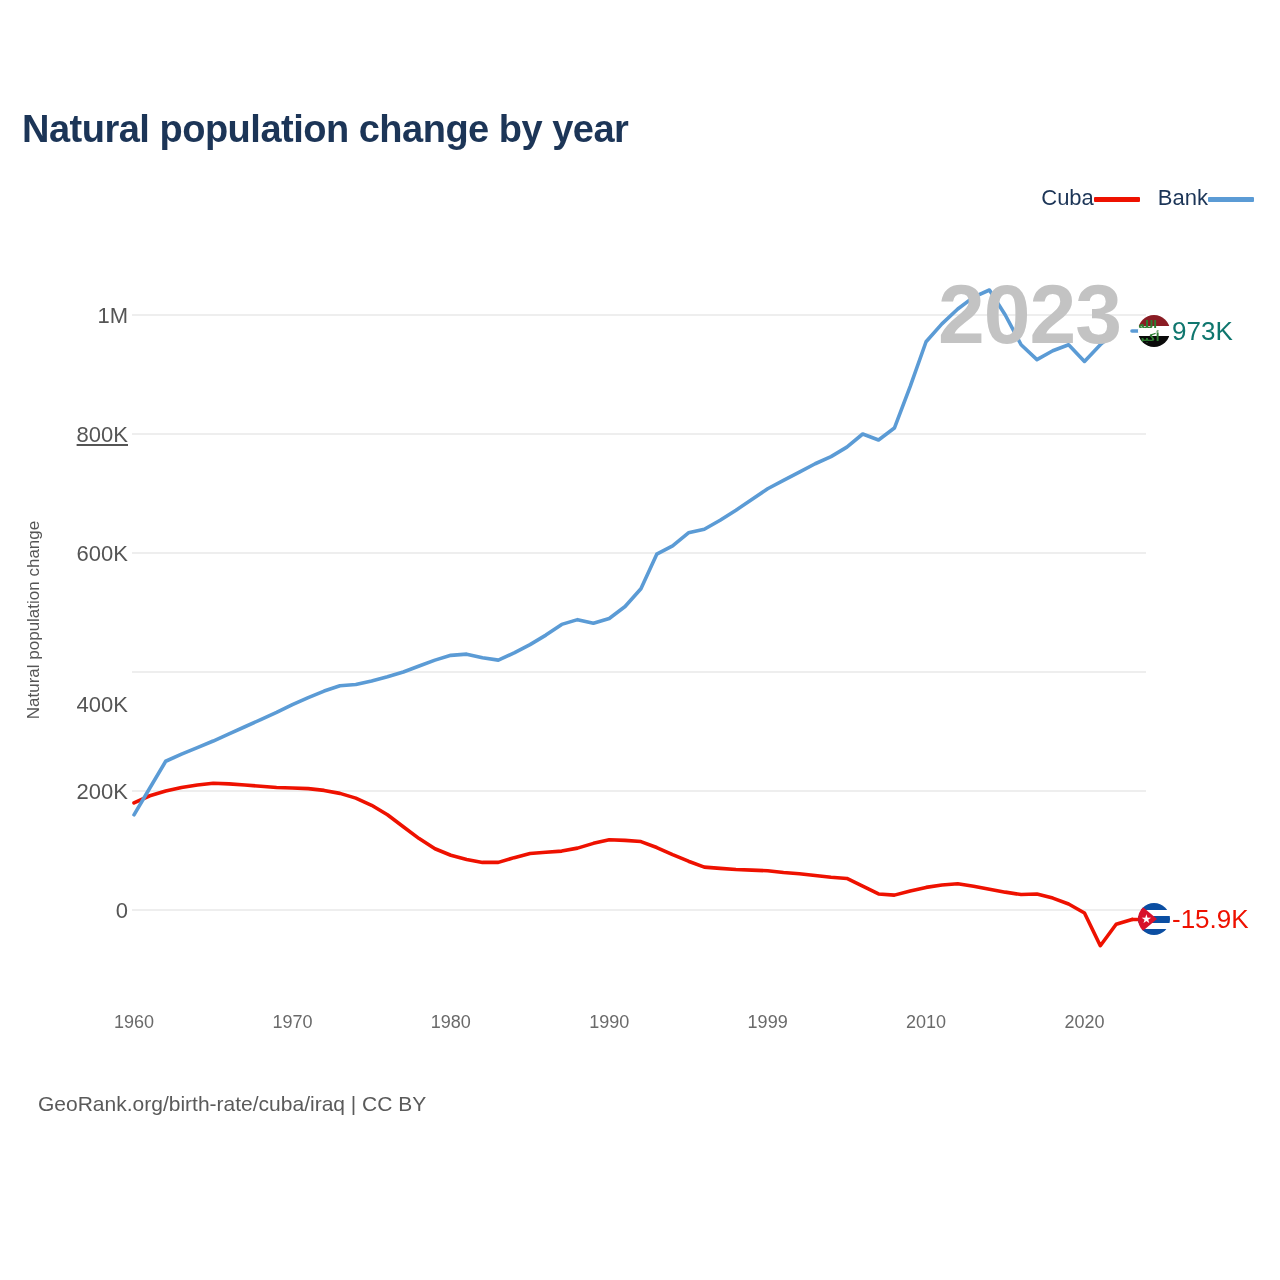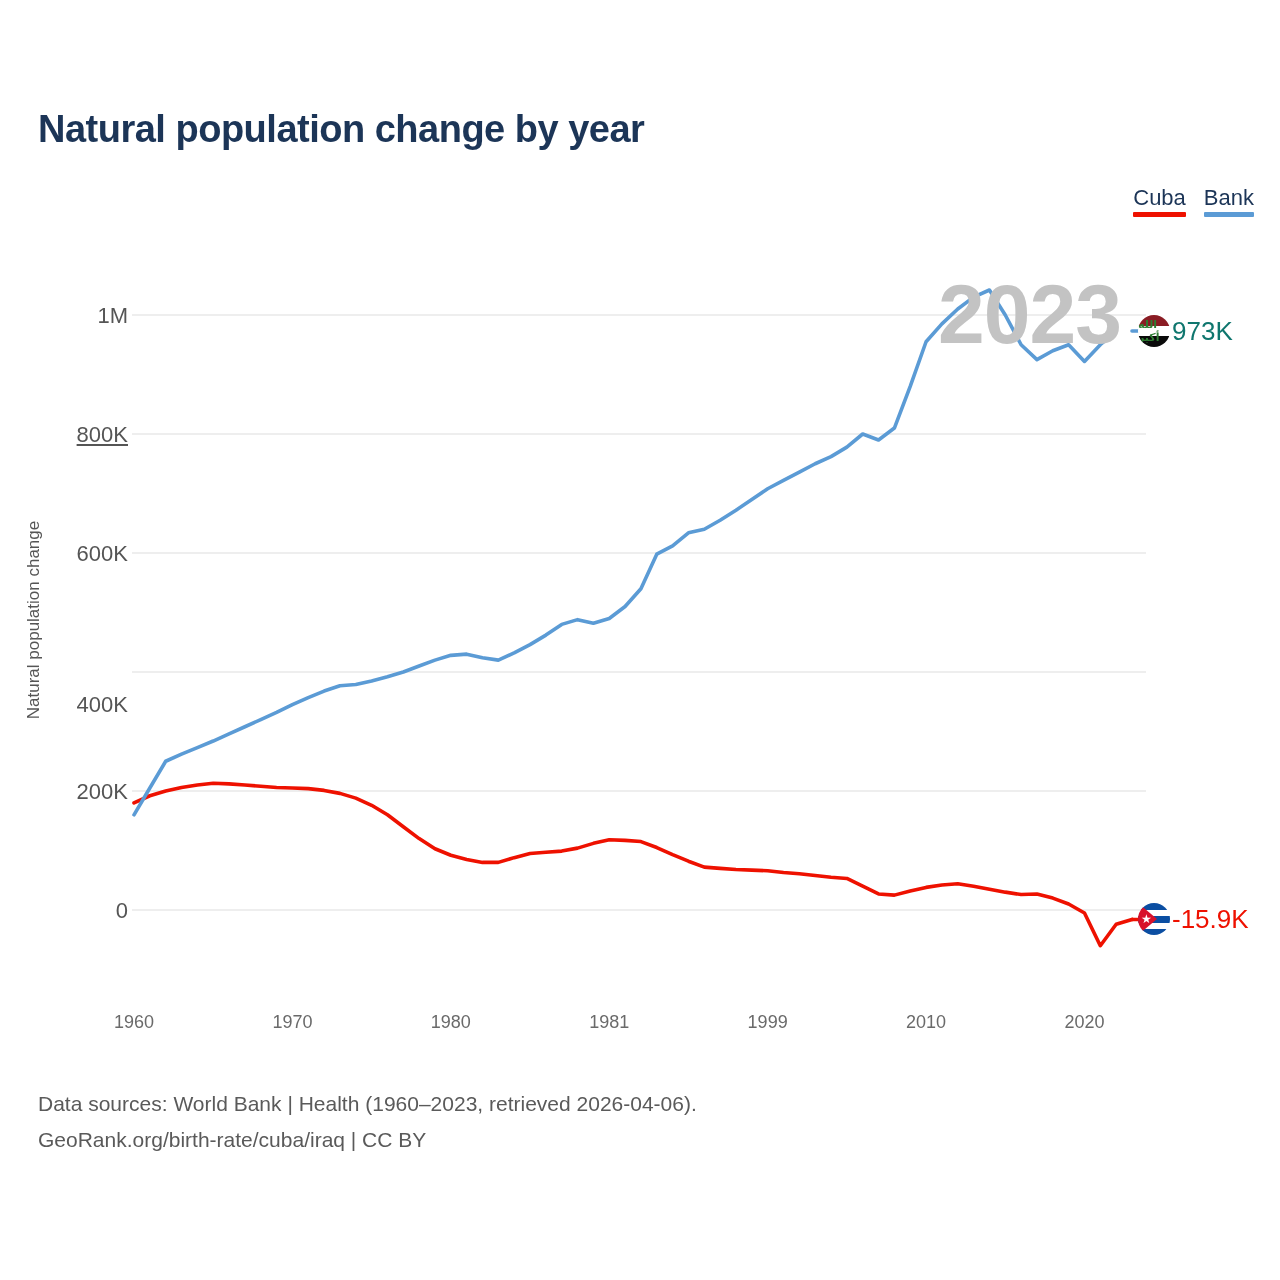--- a/index.html
+++ b/index.html
@@ -15,40 +15,39 @@
     position: relative;
   }
   #chart-root {
     position: absolute;
     left: 0; top: 0;
     width: 1280px;
     height: 1280px;
   }
   .chart-title {
     position: absolute;
-    left: 38px;
+    left: 22px;
     top: 108px;
     font-size: 38px;
     font-weight: 700;
     color: #1c3557;
     letter-spacing: -0.5px;
     white-space: nowrap;
   }
   .legend {
     position: absolute;
     right: 26px;
     top: 186px;
     display: flex;
     flex-direction: row;
     align-items: flex-start;
     gap: 18px;
   }
   .legend-item {
     display: flex;
-    flex-direction: column;
     align-items: center;
     cursor: pointer;
   }
   .legend-label {
     font-size: 22px;
     color: #1c3557;
     line-height: 24px;
     white-space: nowrap;
   }
   .legend-swatch {
@@ -202,21 +201,21 @@
       <div class="ytick" style="top: 791px; left: 18px;">200K</div>
       <div class="ytick" style="top: 704px; left: 18px;">400K</div>
       <div class="ytick" style="top: 553px; left: 18px;">600K</div>
       <div class="ytick" style="top: 434px; left: 18px; text-decoration: underline;">800K</div>
       <div class="ytick" style="top: 315px; left: 18px;">1M</div>
     </div>
   <div id="xtick-layer">
       <div class="xtick" style="left: 134px; top: 1012px;">1960</div>
       <div class="xtick" style="left: 292.413px; top: 1012px;">1970</div>
       <div class="xtick" style="left: 450.825px; top: 1012px;">1980</div>
-      <div class="xtick" style="left: 609.238px; top: 1012px;">1981</div>
+      <div class="xtick" style="left: 609.238px; top: 1012px;">1990</div>
       <div class="xtick" style="left: 767.651px; top: 1012px;">1999</div>
       <div class="xtick" style="left: 926.063px; top: 1012px;">2010</div>
       <div class="xtick" style="left: 1084.48px; top: 1012px;">2020</div>
     </div>
 
   <div class="endcap" id="endcap-iraq" style="left: 1138px; top: 315.065px;">
     <span class="flag flag-iq">
       <span class="b1"></span>
         <span class="b2"></span>
         <span class="b3"></span>
@@ -232,17 +231,16 @@
         <span class="s s3"></span>
       <span class="s s4"></span>
         <span class="s s5"></span>
       <span class="tri"></span>
         <span class="star">★</span>
     </span>
     <span class="endcap-value" style="color: rgb(238, 17, 0);">-15.9K</span>
   </div>
 
   <div class="footer">
-    <div>Data sources: World Bank | Health (1960–2023, retrieved 2026-04-06).</div>
     <div>GeoRank.org/birth-rate/cuba/iraq | CC BY</div>
   </div>
 
 </div>
 
 </body></html>

